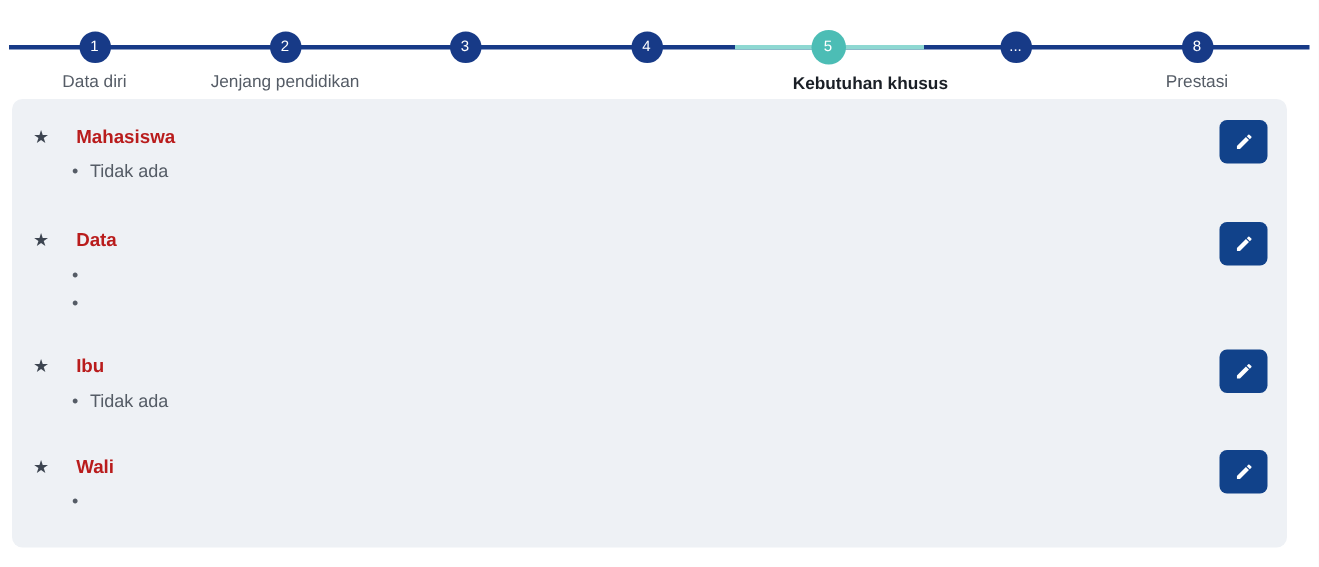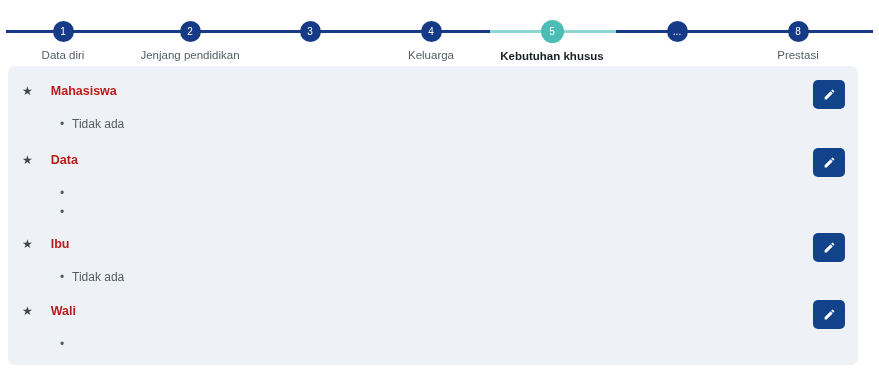--- a/index.html
+++ b/index.html
@@ -63,20 +63,21 @@
   }
   .step-label {
     margin-top: 7px;
     font-size: 11.5px;
     color: #555c66;
     white-space: nowrap;
   }
   .step.active .step-label {
     color: #1a1f26;
     font-weight: bold;
+    text-align: right;
   }
 
   
   .card {
     position: absolute;
     left: 8px;
     top: 66px;
     width: 850px;
     height: 299px;
     background: #eef1f5;
@@ -99,22 +100,22 @@
     line-height: 1;
   }
   .section-title {
     font-size: 12.5px;
     font-weight: bold;
     color: #b91c1c;
     margin-left: 12px;
   }
   .bullets {
     list-style: none;
-    margin-top: 17px;
-    padding-left: 52px;
+    margin-top: 7px;
+    padding-left: 40px;
   }
   .bullets li {
     font-size: 12px;
     color: #555c66;
     line-height: 19px;
     position: relative;
     padding-left: 12px;
     min-height: 19px;
   }
   .bullets li::before {
@@ -153,21 +154,20 @@
       </div>
       <div class="step" style="left: 190px;">
         <div class="step-circle">2</div>
         <div class="step-label">Jenjang pendidikan</div>
       </div>
       <div class="step" style="left: 310px;">
         <div class="step-circle">3</div>
       </div>
       <div class="step" style="left: 431px;">
         <div class="step-circle">4</div>
-        <div class="step-label">Keluarga</div>
       </div>
       <div class="step active" style="left: 552px;">
         <div class="step-circle">5</div>
         <div class="step-label">Kebutuhan khusus</div>
       </div>
       <div class="step" style="left: 677px;">
         <div class="step-circle">...</div>
       </div>
       <div class="step" style="left: 798px;">
         <div class="step-circle">8</div>

